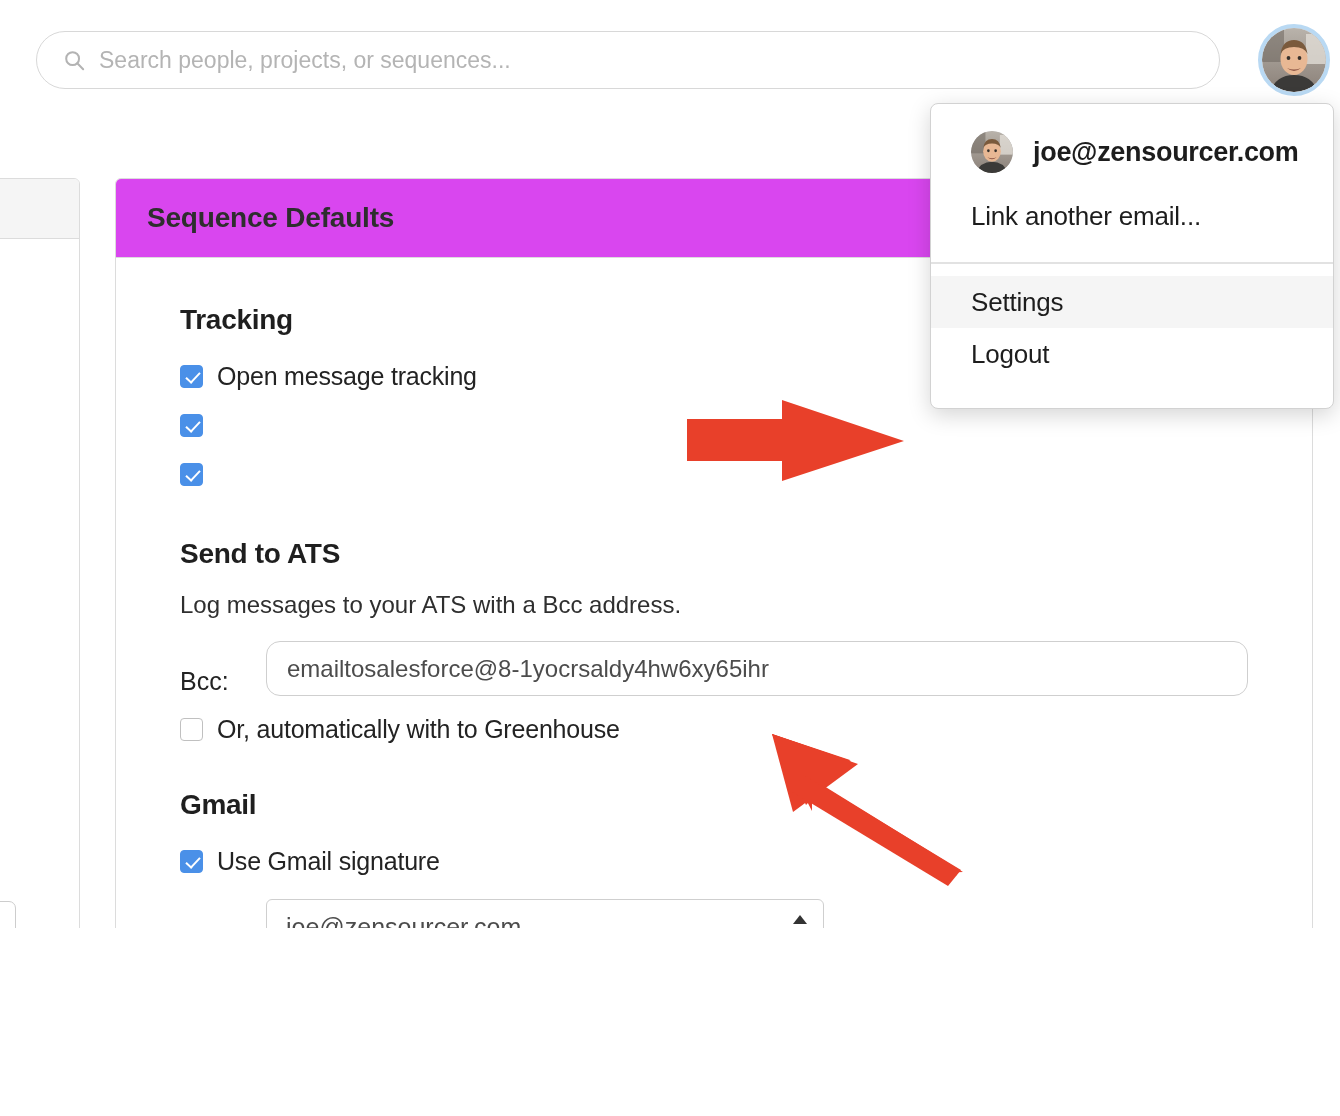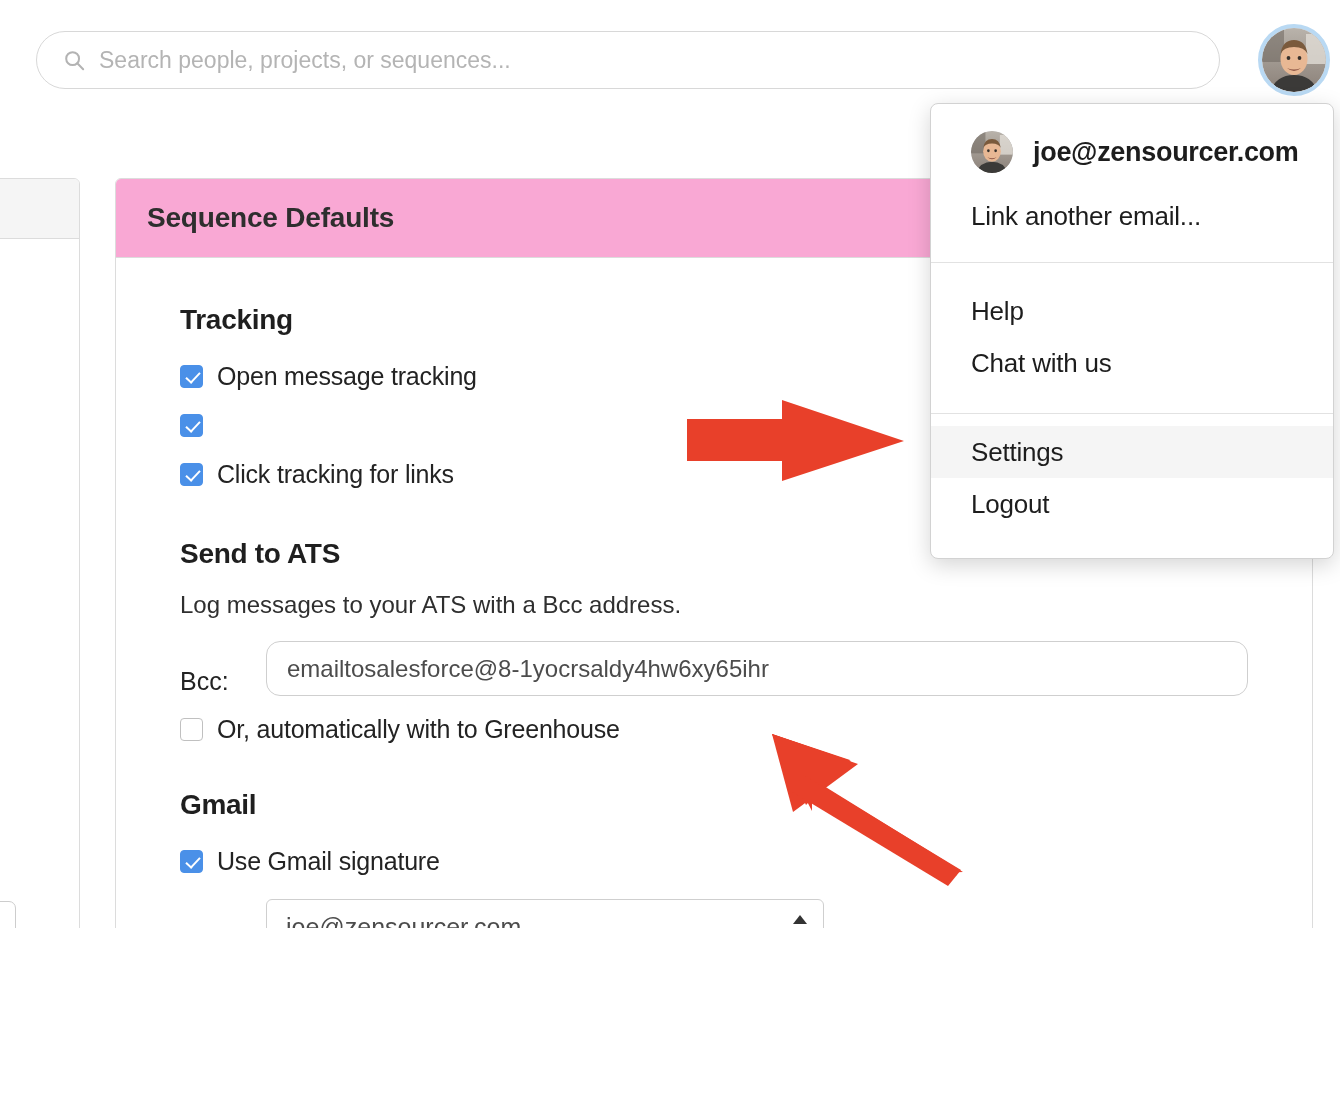--- a/index.html
+++ b/index.html
@@ -135,21 +135,21 @@
     left: 115px; top: 178px;
     width: 1198px;
     height: 938px;
     background: #ffffff;
     border: 1px solid #dcdcdc;
     border-radius: 6px;
   }
 
   .panel-header {
     height: 79px;
-    background: #f9a8d4;
+    background: #d946ef;
     border-bottom: 1px solid #dcdcdc;
     border-radius: 5px 5px 0 0;
     display: flex;
     align-items: center;
     padding-left: 31px;
   }
   .panel-title {
     font-size: 28px;
     font-weight: bold;
     color: #2e2e2e;
@@ -411,21 +411,20 @@
           <span class="cbx on"></span>
           <span class="check-label">Open message tracking</span>
         </div>
 
         <div class="check-row">
           <span class="cbx on"></span>
         </div>
 
         <div class="check-row">
           <span class="cbx on"></span>
-          <span class="check-label">Click tracking for links</span>
         </div>
       </div>
 
       <div class="gap-lg"></div>
 
       <div class="section">
         <div class="section-title">Send to ATS</div>
 
         <div class="section-sub">Log messages to your ATS with a Bcc address.</div>
 
@@ -498,28 +497,20 @@
         <span class="dd-email">joe@zensourcer.com</span>
       </div>
 
       <div class="dd-item" style="margin-top:14px;">
         <span>Link another email...</span>
       </div>
     </div>
 
     <div class="dd-sep"></div>
 
-    <div class="dd-group pad-t-22 pad-b-24">
-      <div class="dd-item">
-        <span>Help</span>
-      </div>
-      <div class="dd-item">
-        <span>Chat with us</span>
-      </div>
-    </div>
 
     <div class="dd-sep"></div>
 
     <div class="dd-group pad-t-12 pad-b-28">
       <div class="dd-item hl">
         <span>Settings</span>
       </div>
       <div class="dd-item">
         <span>Logout</span>
       </div>

